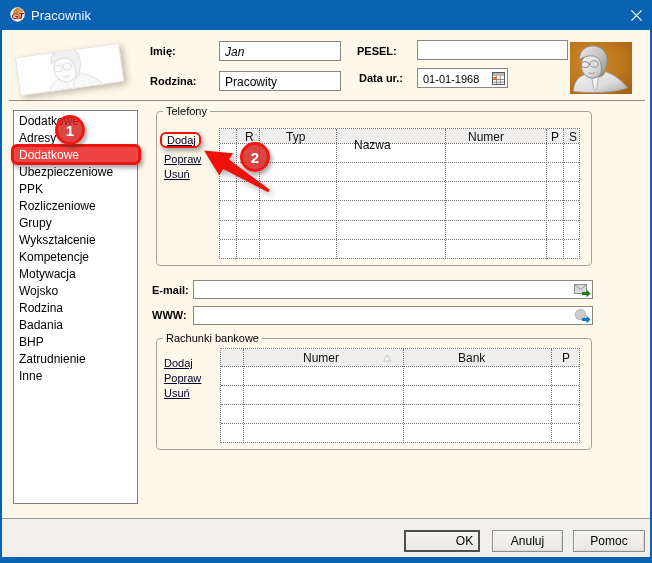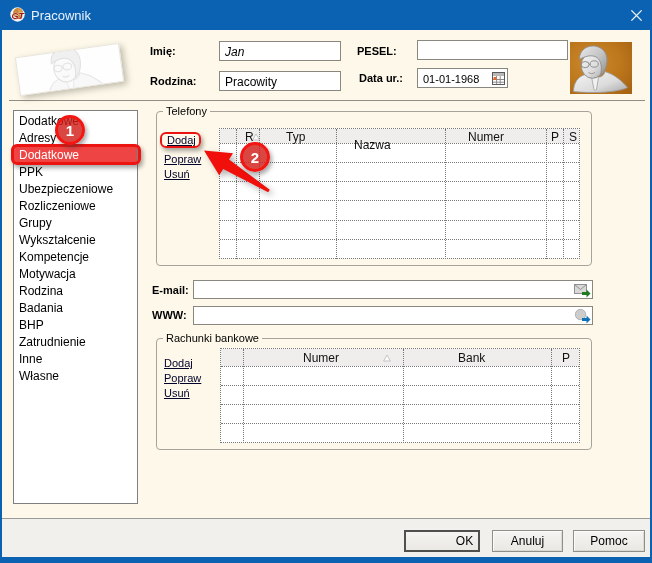--- a/index.html
+++ b/index.html
@@ -128,33 +128,33 @@
  <ellipse cx="24.2" cy="22" rx="4.1" ry="3.2" fill="none" stroke="#8f8f8f" stroke-width="1"></ellipse>
  <path d="M19 22.4 L20.2 22.2 M11.4 22 L11 21" stroke="#8f8f8f" stroke-width="0.9"></path>
 
  <path d="M18.5 30.5 C20.5 32 23 32 25 30.3" fill="none" stroke="#9a9a9a" stroke-width="1"></path>
 </svg>
 
 <div id="list" class="abs">
  <div class="it">Dodatkowe</div>
  <div class="it">Adresy</div>
  <div class="it sel">Dodatkowe</div>
+ <div class="it">Ubezpieczeniowe</div>
  <div class="it">PPK</div>
- <div class="it">Ubezpieczeniowe</div>
  <div class="it">Rozliczeniowe</div>
  <div class="it">Grupy</div>
  <div class="it">Wykształcenie</div>
  <div class="it">Kompetencje</div>
  <div class="it">Motywacja</div>
+ <div class="it">Wojsko</div>
  <div class="it">Rodzina</div>
  <div class="it">Badania</div>
  <div class="it">BHP</div>
  <div class="it">Zatrudnienie</div>
  <div class="it">Inne</div>
- <div class="it">Własne</div>
 </div>
 
 <div class="abs group" style="left:156px;top:111px;width:436px;height:155px;"></div>
 <div class="abs glabel" style="left:163px;top:105px;">Telefony</div>
 <div class="abs link" style="left:167px;top:134px;">Dodaj</div>
 <div class="abs link" style="left:164px;top:153px;">Popraw</div>
 <div class="abs link" style="left:164px;top:168px;">Usuń</div>
 
 <div class="abs grid" style="left:219px;top:128px;width:361px;height:131px;"></div>
 <div class="abs ghead" style="left:220px;top:129px;width:359px;height:14px;"></div>

